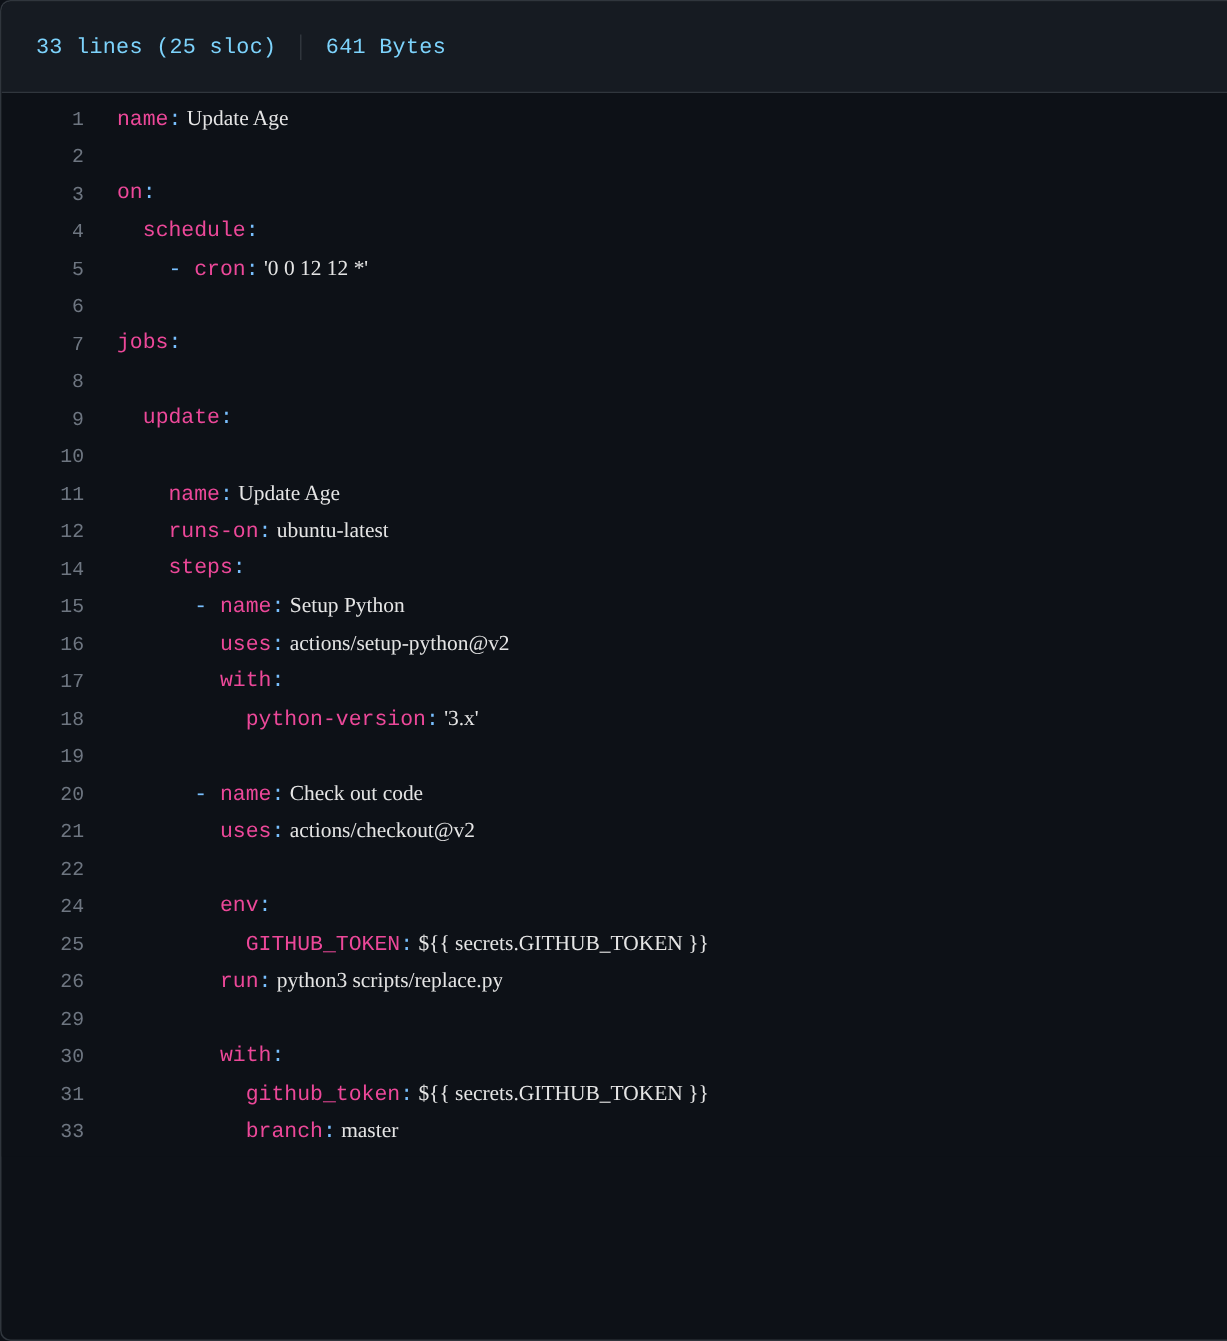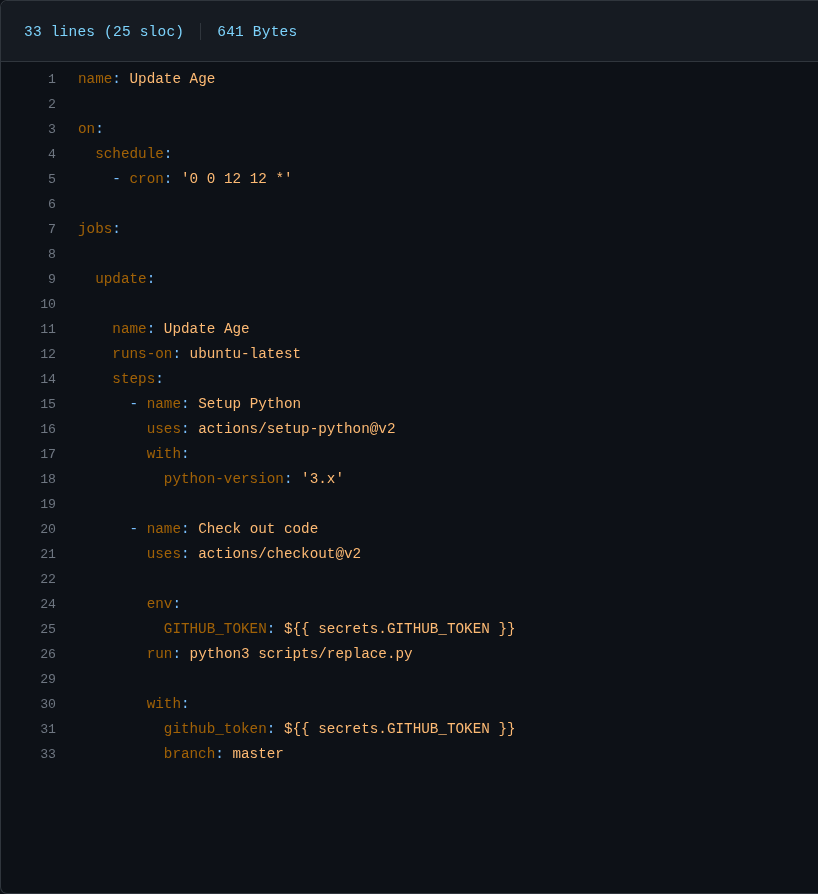--- a/index.html
+++ b/index.html
@@ -77,23 +77,23 @@
     padding-right: 0;
   }
 
   .code-content {
     padding-left: 22px;
     color: #c9d1d9;
     white-space: pre;
     overflow: hidden;
   }
 
-  .tok-key   { color: #a16207; }
+  .tok-key   { color: #ec4899; }
   .tok-punc  { color: #79c0ff; }
-  .tok-val   { color: #fdba74; }
+  .tok-val   { color: #e5e5e5; font-family: Liberation Serif, serif; }
   .tok-dash  { color: #79c0ff; }
 </style>
 </head>
 <body>
 
 <div class="file-box">
 
   <div class="file-header">
     <div class="file-meta">
       <span>33 lines (25 sloc)</span>

